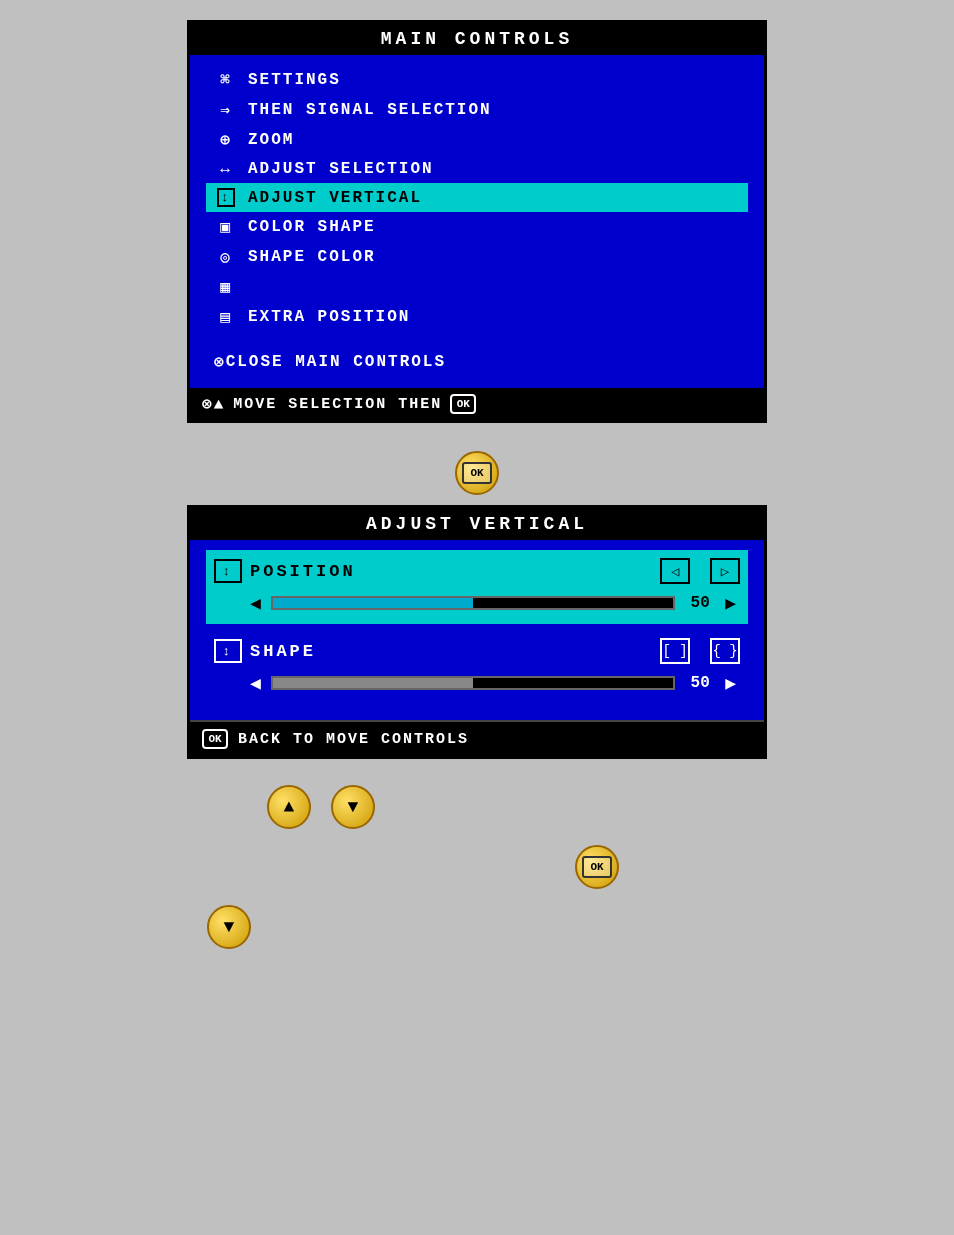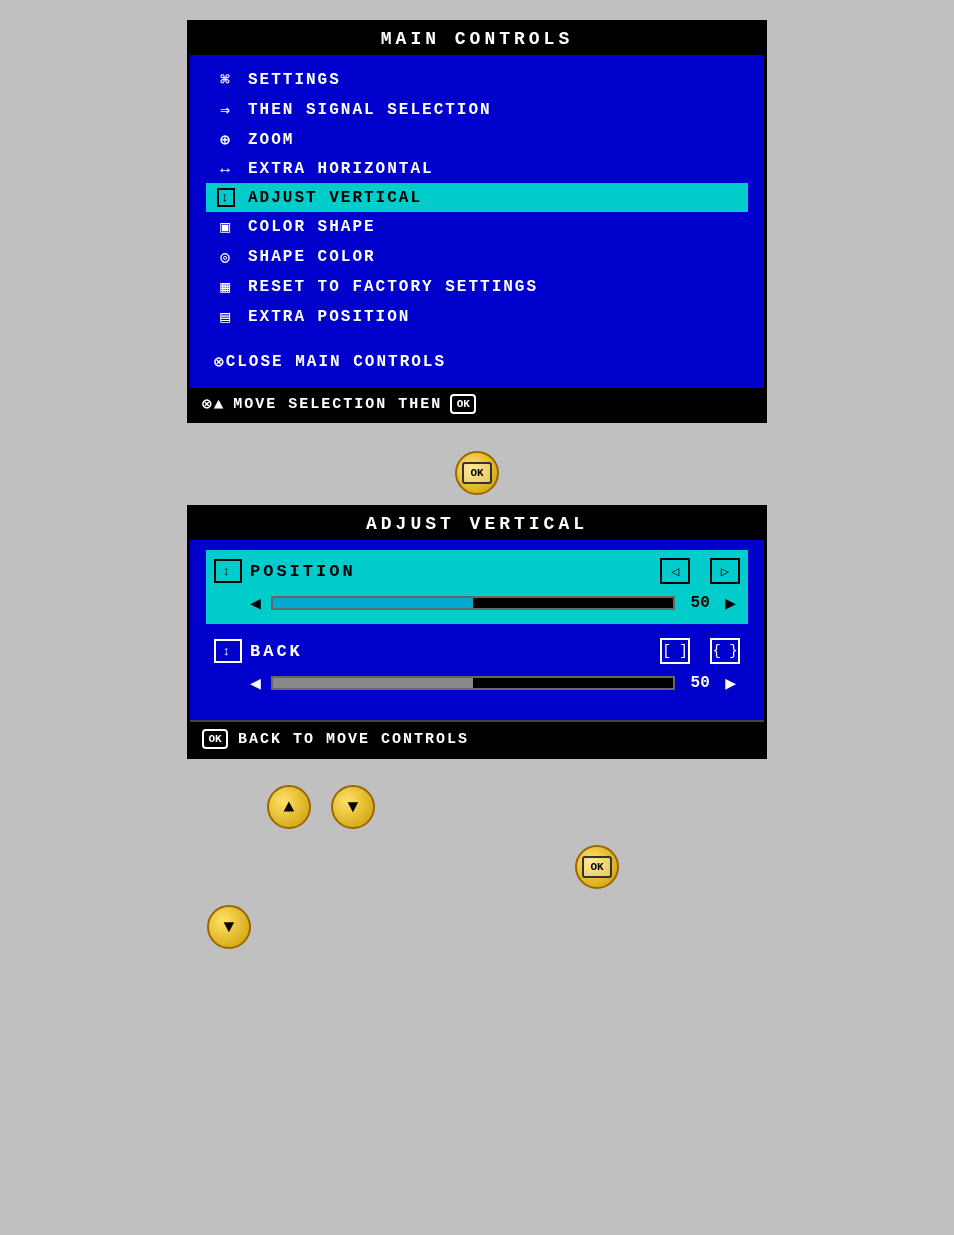--- a/index.html
+++ b/index.html
@@ -228,39 +228,38 @@
     <div class="menu-item">
       <span class="icon">⇒</span>
       <span>THEN  SIGNAL  SELECTION</span>
     </div>
     <div class="menu-item">
       <span class="icon">⊕</span>
       <span>ZOOM</span>
     </div>
     <div class="menu-item">
       <span class="icon">↔</span>
-      <span>EXTRA  HORIZONTAL</span>
+      <span>ADJUST  SELECTION</span>
     </div>
     <div class="menu-item selected">
       <span class="icon">
         <span style="display:inline-block;border:2px solid #000;padding:0 2px;font-size:13px;">↕</span>
       </span>
       <span>ADJUST  VERTICAL</span>
     </div>
     <div class="menu-item">
       <span class="icon">▣</span>
       <span>COLOR  SHAPE</span>
     </div>
     <div class="menu-item">
       <span class="icon">◎</span>
       <span>SHAPE  COLOR</span>
     </div>
     <div class="menu-item">
       <span class="icon">▦</span>
-      <span>RESET  TO  FACTORY  SETTINGS</span>
     </div>
     <div class="menu-item">
       <span class="icon">▤</span>
       <span>EXTRA  POSITION</span>
     </div>
 
     <div class="menu-divider"></div>
 
     <div class="close-item">
       <span class="icon" style="color:#fff;">⊗</span>
@@ -304,21 +303,21 @@
         </div>
         <span style="color:#000;font-size:16px;font-weight:bold;min-width:30px;text-align:center;">50</span>
         <span style="color:#000;font-size:18px;cursor:pointer;">▶</span>
       </div>
     </div>
 
     <div style="padding: 8px 8px 4px 8px; margin-bottom:6px;">
       <div style="display:flex; align-items:center; margin-bottom:8px;">
         <div style="display:flex; align-items:center; color:#fff; font-size:17px; font-weight:bold; letter-spacing:3px; flex:1;">
           <span style="display:inline-flex;align-items:center;justify-content:center;width:28px;height:24px;border:2px solid #fff;font-size:13px;color:#fff;margin-right:8px;">↕</span>
-          <span>BACK</span>
+          <span>SHAPE</span>
         </div>
         <div style="display:flex; align-items:center; gap:20px;">
           <span style="display:inline-flex;align-items:center;justify-content:center;width:30px;height:26px;border:2px solid #fff;font-size:14px;color:#fff;">[ ]</span>
           <span style="display:inline-flex;align-items:center;justify-content:center;width:30px;height:26px;border:2px solid #fff;font-size:14px;color:#fff;">{ }</span>
         </div>
       </div>
       <div style="display:flex; align-items:center; gap:10px; padding: 0 4px 6px 36px;">
         <span style="color:#fff;font-size:18px;cursor:pointer;">◀</span>
         <div style="flex:1;height:14px;background:#000;border:2px solid #666;position:relative;">
           <div style="position:absolute;left:0;top:0;height:100%;width:50%;background:#888;"></div>

